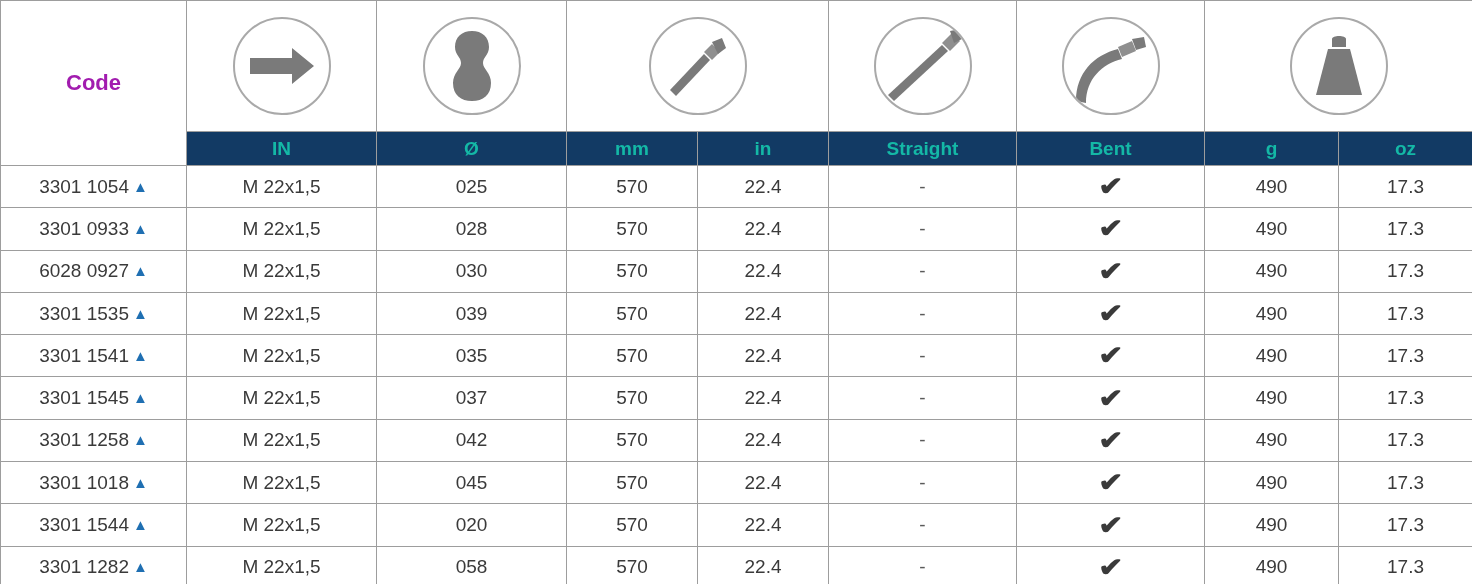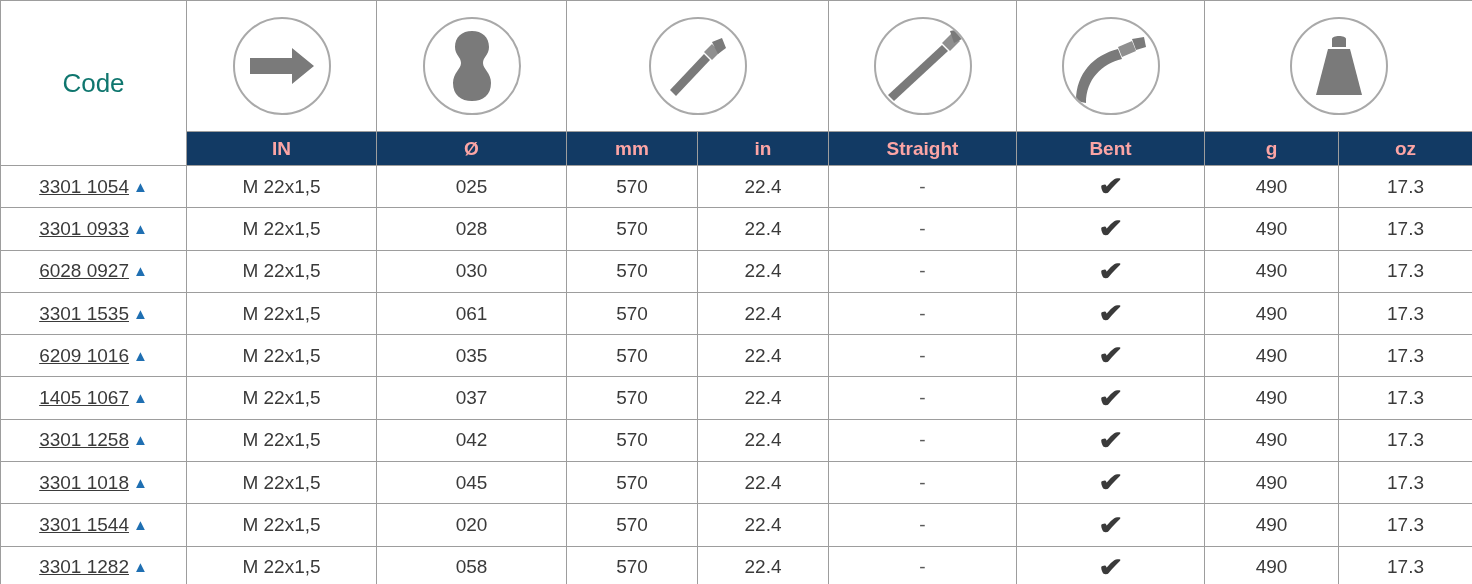--- a/index.html
+++ b/index.html
@@ -47,46 +47,45 @@
     border-radius: 50%;
     display: flex;
     align-items: center;
     justify-content: center;
     overflow: hidden;
   }
 
   
   .code-head {
     background: #ffffff;
-    font-size: 26px;
-    color: #0f766e;
-    font-weight: normal;
+    font-size: 22px;
+    color: #a21caf;
+    font-weight: bold;
   }
 
   
   .subhead {
     background: #123a64;
-    color: #fca5a5;
+    color: #14b8a6;
     font-size: 19px;
     font-weight: bold;
     height: 33px;
   }
 
   
   .data-row td {
     height: 41.3px;
     font-size: 19px;
     color: #3a3a3a;
     background: #ffffff;
   }
   .code-cell {
     font-size: 19px;
     color: #3a3a3a;
     white-space: nowrap;
-    text-decoration: underline;
   }
   .tri {
     color: #1f6fb2;
     font-size: 15px;
     margin-left: 4px;
     display: inline-block;
     transform: translateY(-1px);
   }
   .check {
     font-size: 26px;
@@ -239,41 +238,41 @@
         <td>570</td>
         <td>22.4</td>
         <td><span class="dash">-</span></td>
         <td><span class="check">✔</span></td>
         <td>490</td>
         <td>17.3</td>
       </tr>
       <tr class="data-row">
         <td class="code-cell"><span>3301 1535</span><span class="tri">▲</span></td>
         <td>M 22x1,5</td>
-        <td>061</td>
-        <td>570</td>
-        <td>22.4</td>
-        <td><span class="dash">-</span></td>
-        <td><span class="check">✔</span></td>
-        <td>490</td>
-        <td>17.3</td>
-      </tr>
-      <tr class="data-row">
-        <td class="code-cell"><span>6209 1016</span><span class="tri">▲</span></td>
+        <td>039</td>
+        <td>570</td>
+        <td>22.4</td>
+        <td><span class="dash">-</span></td>
+        <td><span class="check">✔</span></td>
+        <td>490</td>
+        <td>17.3</td>
+      </tr>
+      <tr class="data-row">
+        <td class="code-cell"><span>3301 1541</span><span class="tri">▲</span></td>
         <td>M 22x1,5</td>
         <td>035</td>
         <td>570</td>
         <td>22.4</td>
         <td><span class="dash">-</span></td>
         <td><span class="check">✔</span></td>
         <td>490</td>
         <td>17.3</td>
       </tr>
       <tr class="data-row">
-        <td class="code-cell"><span>1405 1067</span><span class="tri">▲</span></td>
+        <td class="code-cell"><span>3301 1545</span><span class="tri">▲</span></td>
         <td>M 22x1,5</td>
         <td>037</td>
         <td>570</td>
         <td>22.4</td>
         <td><span class="dash">-</span></td>
         <td><span class="check">✔</span></td>
         <td>490</td>
         <td>17.3</td>
       </tr>
       <tr class="data-row">

